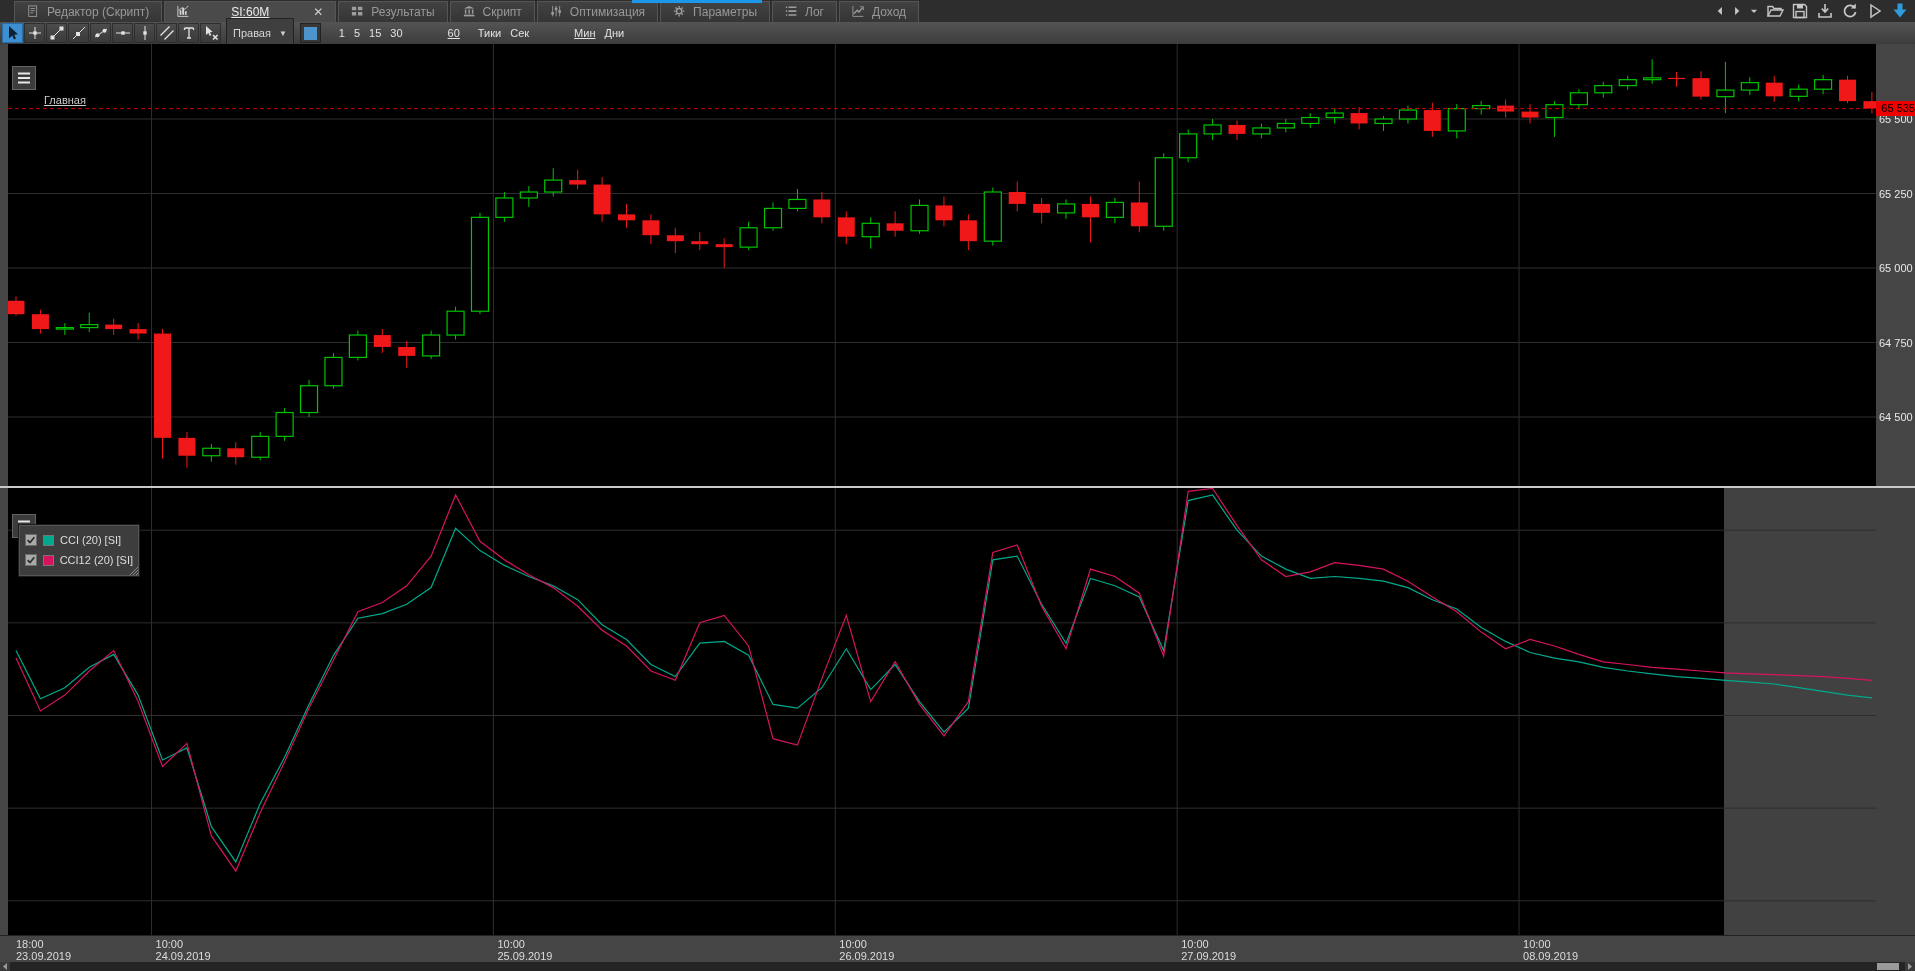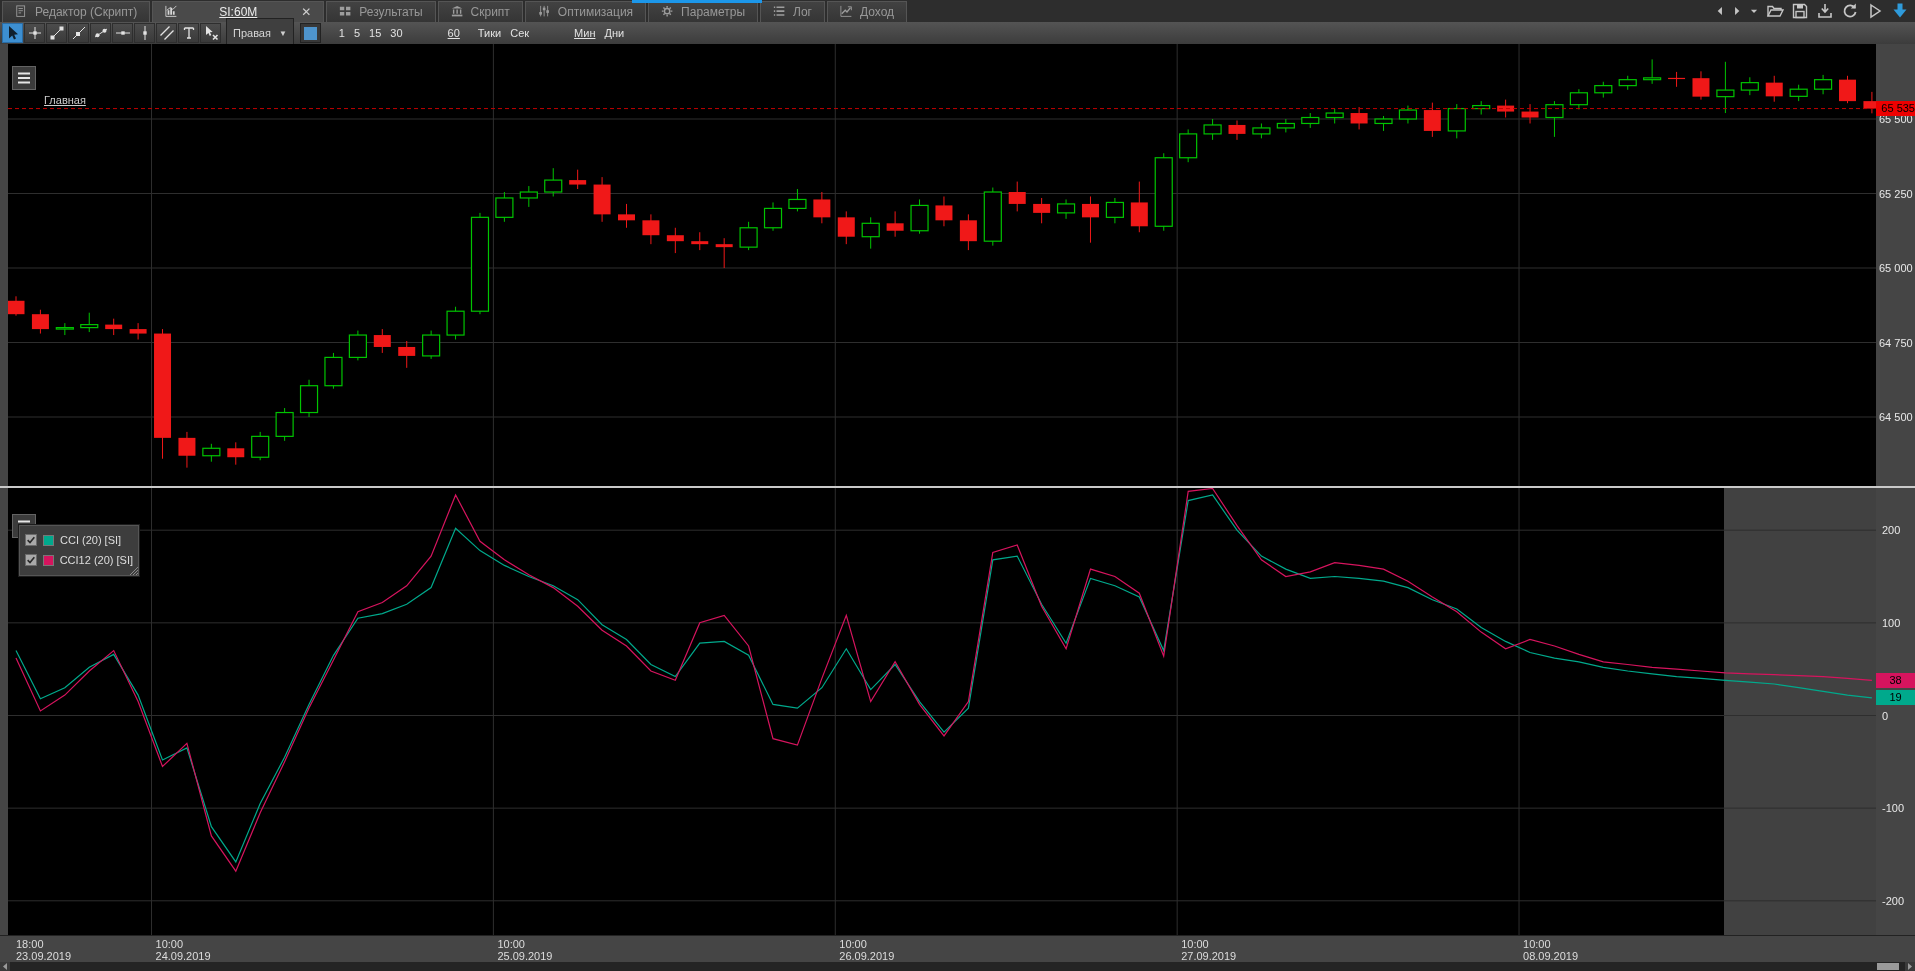--- a/index.html
+++ b/index.html
@@ -3,21 +3,21 @@
 <meta charset="utf-8">
 <style>
   * { box-sizing: border-box; margin: 0; padding: 0; }
   html,body { background:#2a2a2a; }
   body { font-family: "Liberation Sans", sans-serif; }
   #app { position:relative; width:1915px; height:971px; background:#414141; overflow:hidden;
          font-size:11px; color:#cfcfcf; }
 
   
   #tabbar { position:absolute; left:0; top:0; width:1915px; height:22px; background:#2d2d2d;
-            display:flex; align-items:flex-end; padding-left:2px; }
+            display:flex; align-items:flex-end; padding-left:14px; }
   .tab { height:21px; display:inline-flex; align-items:center; gap:6px; padding:0 12px;
          margin-right:2px; background:linear-gradient(#424242,#353535); border:1px solid #555;
          border-bottom:none; color:#989898; font-size:12px; white-space:nowrap; cursor:default; }
   .tab.active { background:#4a4a4a; color:#ececec;gap:40px; }
   .tab.active .tab-label { text-decoration:underline; }
   .tab .tab-icon { width:14px; height:14px; display:inline-block; color:#9d9d9d; }
   .tab.active .tab-icon { color:#d8d8d8; }
   .tab-close { color:#cfcfcf; font-size:12px; margin-left:4px; }
   #blue-strip { position:absolute; left:632px; top:0; width:130px; height:3px; }
 
@@ -537,29 +537,20 @@
   </div>
 
   <div class="axis-strip" id="axis-top">
       <div class="axis-label" style="top: 69px;">65 500</div>
       <div class="axis-label" style="top: 143.5px;">65 250</div>
       <div class="axis-label" style="top: 218px;">65 000</div>
       <div class="axis-label" style="top: 292.5px;">64 750</div>
       <div class="axis-label" style="top: 367px;">64 500</div>
       <div class="axis-badge" style="top: 57.07px; background: rgb(238, 0, 0); color: rgb(0, 0, 0); text-align: right;">65 535</div>
     </div>
-  <div class="axis-strip" id="axis-bottom">
-      <div class="axis-label" style="top: 36.2px; left: 6px;">200</div>
-      <div class="axis-label" style="top: 128.85px; left: 6px;">100</div>
-      <div class="axis-label" style="top: 221.5px; left: 6px;">0</div>
-      <div class="axis-label" style="top: 314.15px; left: 6px;">-100</div>
-      <div class="axis-label" style="top: 406.8px; left: 6px;">-200</div>
-      <div class="axis-badge" style="top: 184.793px; background: rgb(214, 20, 94); color: rgb(0, 0, 0);">38</div>
-      <div class="axis-badge" style="top: 202.397px; background: rgb(0, 169, 140); color: rgb(0, 0, 0);">19</div>
-    </div>
 
   <div id="timeaxis">
       <div class="time-entry" style="left: 16px;">
         <div>18:00</div>
         <div>23.09.2019</div>
       </div>
       <div class="time-entry" style="left: 155.52px;">
         <div>10:00</div>
         <div>24.09.2019</div>
       </div>

